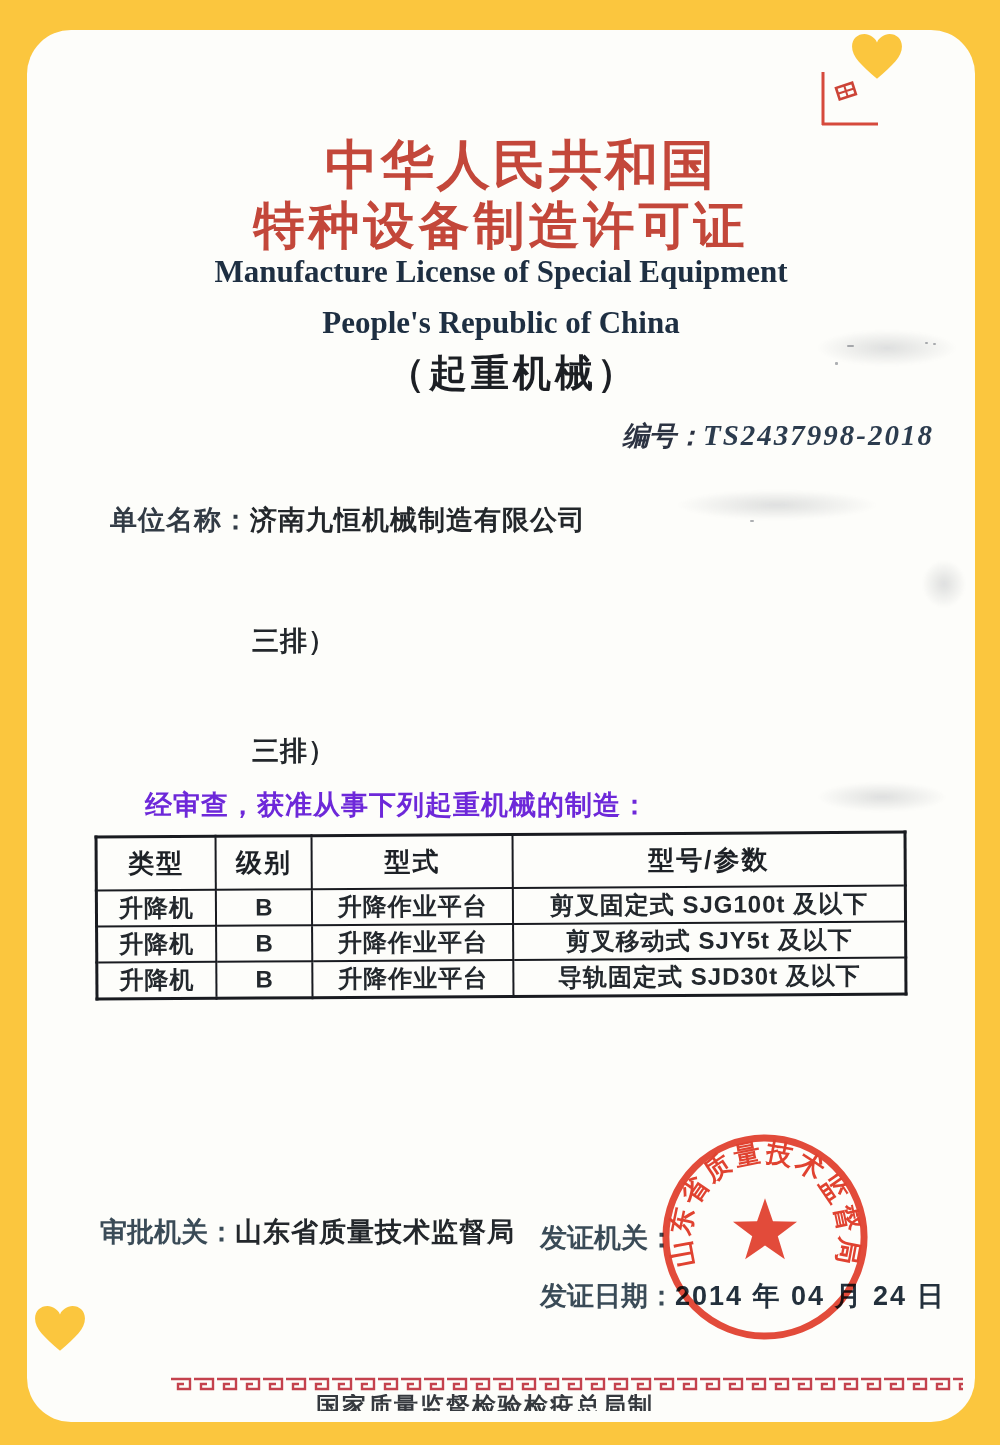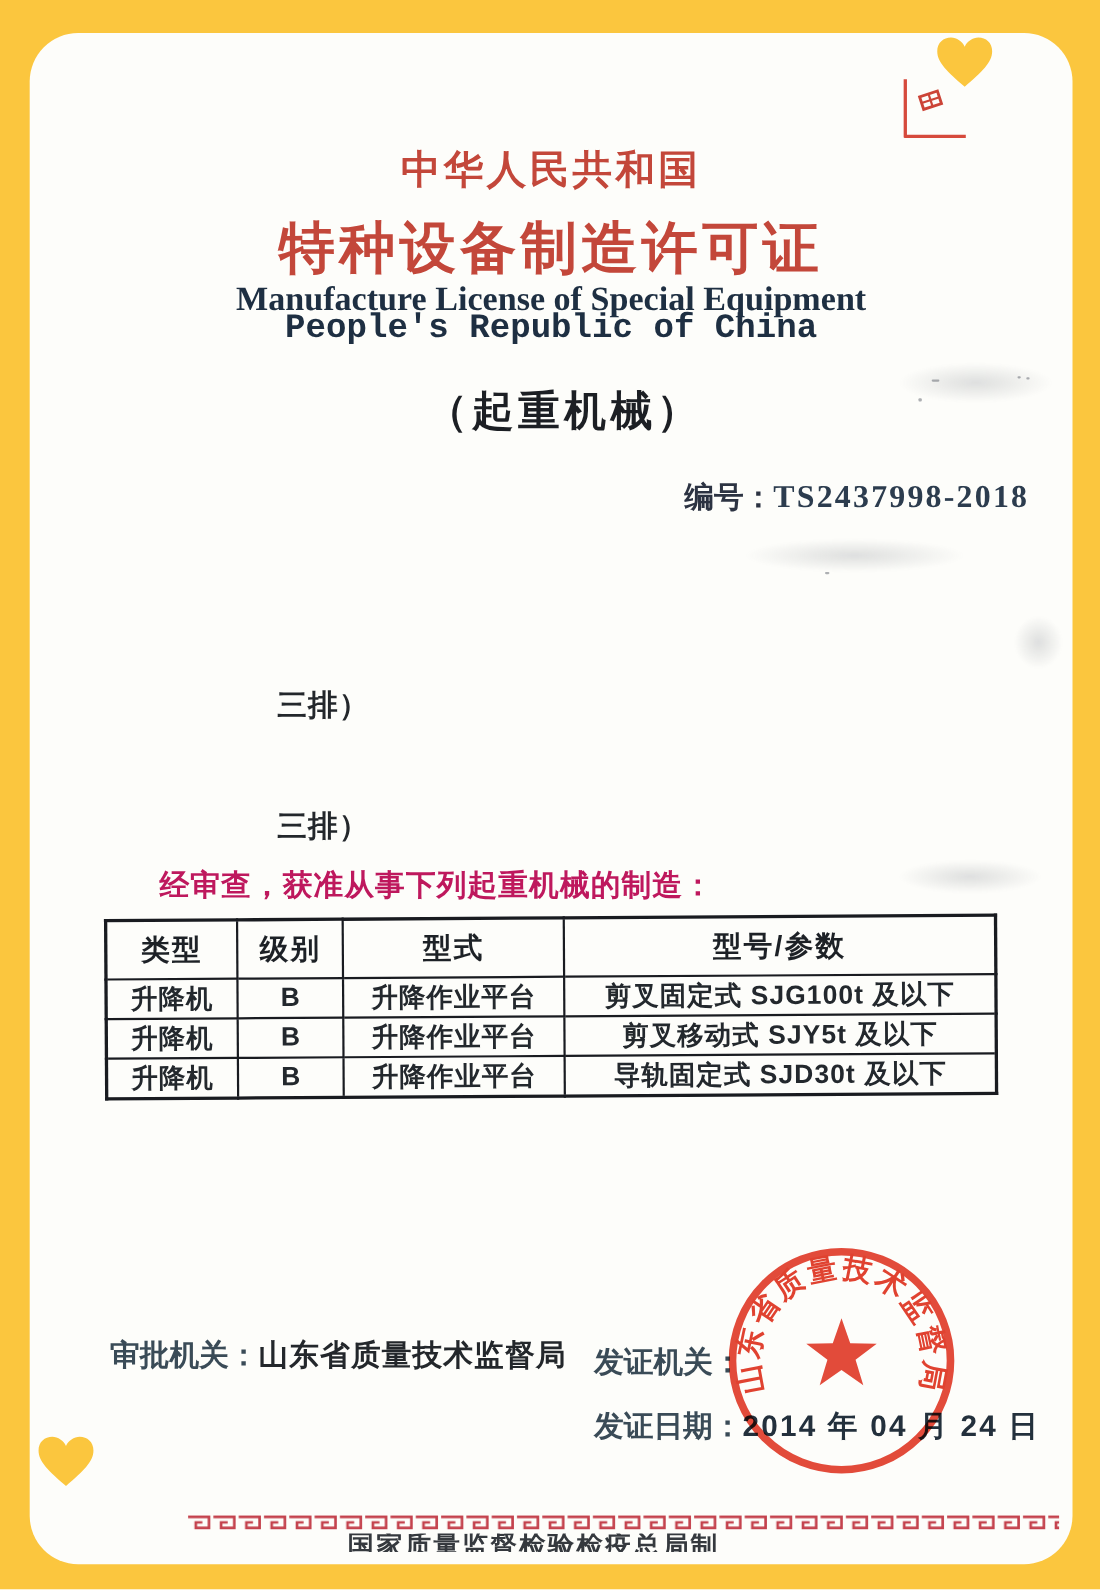--- a/index.html
+++ b/index.html
@@ -4,38 +4,38 @@
 <style>
   html,body{margin:0;padding:0;}
   body{width:1000px;height:1445px;font-family:"Liberation Sans",sans-serif;}
   .page{position:relative;width:1000px;height:1445px;background:#fbc63e;overflow:hidden;}
   .paper{position:absolute;left:27px;top:30px;width:948px;height:1392px;background:#fdfdfa;border-radius:44px;}
 
   .abs{position:absolute;}
 
   
   .title-zh{width:948px;text-align:center;color:#c3473a;font-weight:bold;}
-  .title-zh1{top:100px;left:0;font-size:36px;letter-spacing:3px;}
+  .title-zh1{top:100px;left:0;font-size:53px;letter-spacing:3px;padding-left:20px;}
   .title-zh2{top:162px;left:0;font-size:51px;letter-spacing:4px;}
   .title-en{width:948px;text-align:center;color:#1e2f42;font-family:"Liberation Serif",serif;font-weight:bold;font-size:31px;}
   .title-en1{top:224px;left:0;}
-  .title-en2{top:251px;left:0;font-family:Liberation Mono, monospace;}
+  .title-en2{top:275px;left:0;}
   .category{top:318px;left:12px;width:948px;text-align:center;font-size:38px;font-weight:bold;color:#1c1f24;letter-spacing:4px;}
-  .serial{top:404px;left:595px;font-size:27px;font-weight:bold;color:#2c3342;}
+  .serial{top:388px;left:595px;font-size:27px;font-weight:bold;color:#2c3342;font-style:italic;}
   .serial .num{font-family:"Liberation Serif",serif;font-size:29px;color:#2c3c4e;letter-spacing:2px;font-weight:bold;}
 
   
   .fieldrow{font-size:27px;font-weight:bold;color:#23272b;letter-spacing:1px;white-space:nowrap;}
   .fieldrow .lbl{color:#323b45;}
   .unit-row{top:472px;left:83px;}
   .reg-row1{top:532px;left:83px;}
   .reg-row2{top:593px;left:225px;}
   .mfg-row1{top:642px;left:83px;}
   .mfg-row2{top:703px;left:225px;}
-  .note-row{top:757px;left:118px;font-size:27px;font-weight:bold;color:#be185d;letter-spacing:1px;}
+  .note-row{top:757px;left:118px;font-size:27px;font-weight:bold;color:#6d28d9;letter-spacing:1px;}
 
   
   .lic-table{position:absolute;left:68px;top:803px;width:812px;border-collapse:collapse;transform:rotate(-0.35deg);}
   .lic-table,.lic-table th,.lic-table td{border:2px solid #191b20;}
   .lic-table{border-width:3px;}
   .lic-table th{height:49px;font-size:26px;font-weight:bold;color:#1d2averify126;color:#1d2126;letter-spacing:2px;}
   .lic-table td{height:31px;font-size:24px;font-weight:bold;color:#23282d;text-align:center;letter-spacing:1px;}
 
   
   .footrow{font-size:27px;font-weight:bold;white-space:nowrap;}
@@ -84,20 +84,23 @@
     <div class="abs title-zh title-zh1">中华人民共和国</div>
     <div class="abs title-en title-en1">Manufacture License of Special Equipment</div>
     <div class="abs title-zh title-zh2">特种设备制造许可证</div>
     <div class="abs title-en title-en2">People's Republic of China</div>
     <div class="abs category">（起重机械）</div>
 
     <div class="abs serial">
       <span class="lbl">编号：</span><span class="num">TS2437998-2018</span>
     </div>
 
+    <div class="abs fieldrow unit-row">
+      <span class="lbl">单位名称：</span><span>济南九恒机械制造有限公司</span>
+    </div>
     <div class="abs fieldrow reg-row2">三排）</div>
     <div class="abs fieldrow mfg-row2">三排）</div>
     <div class="abs note-row">经审查，获准从事下列起重机械的制造：</div>
 
     <table class="lic-table">
       <colgroup>
         <col style="width:14.8%">
           <col style="width:11.9%">
           <col style="width:24.8%">
           <col style="width:48.5%">

